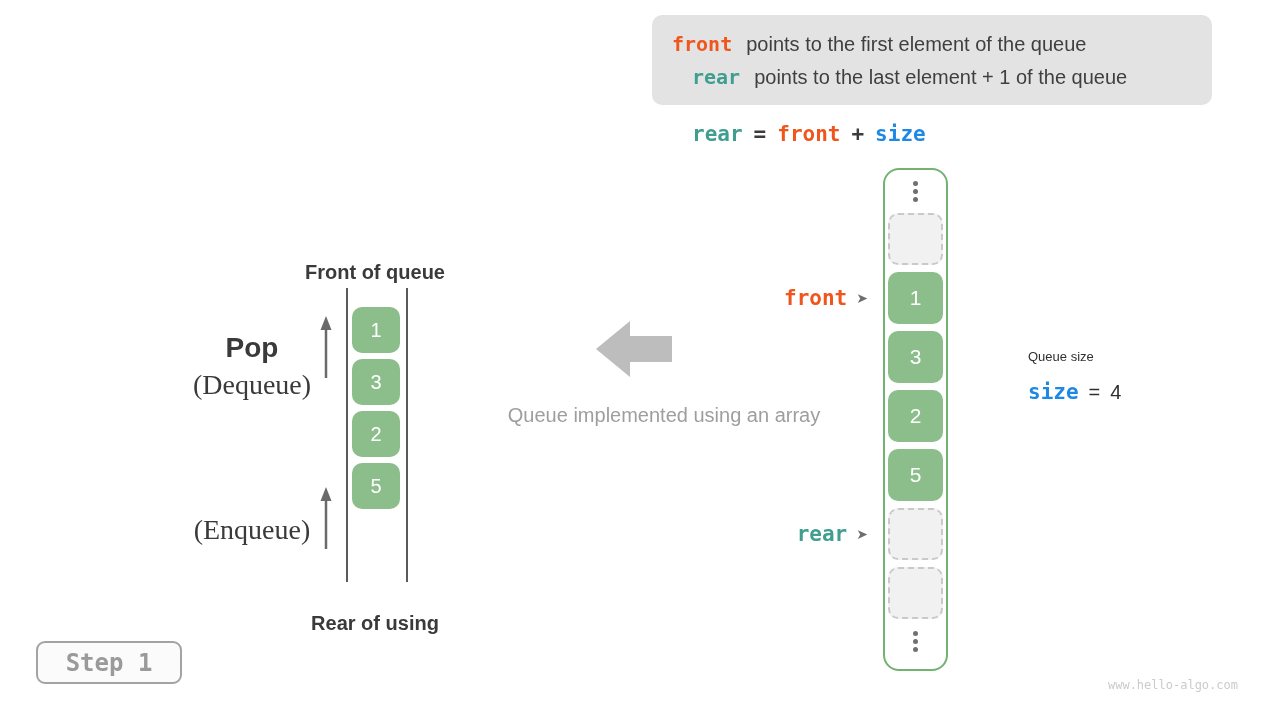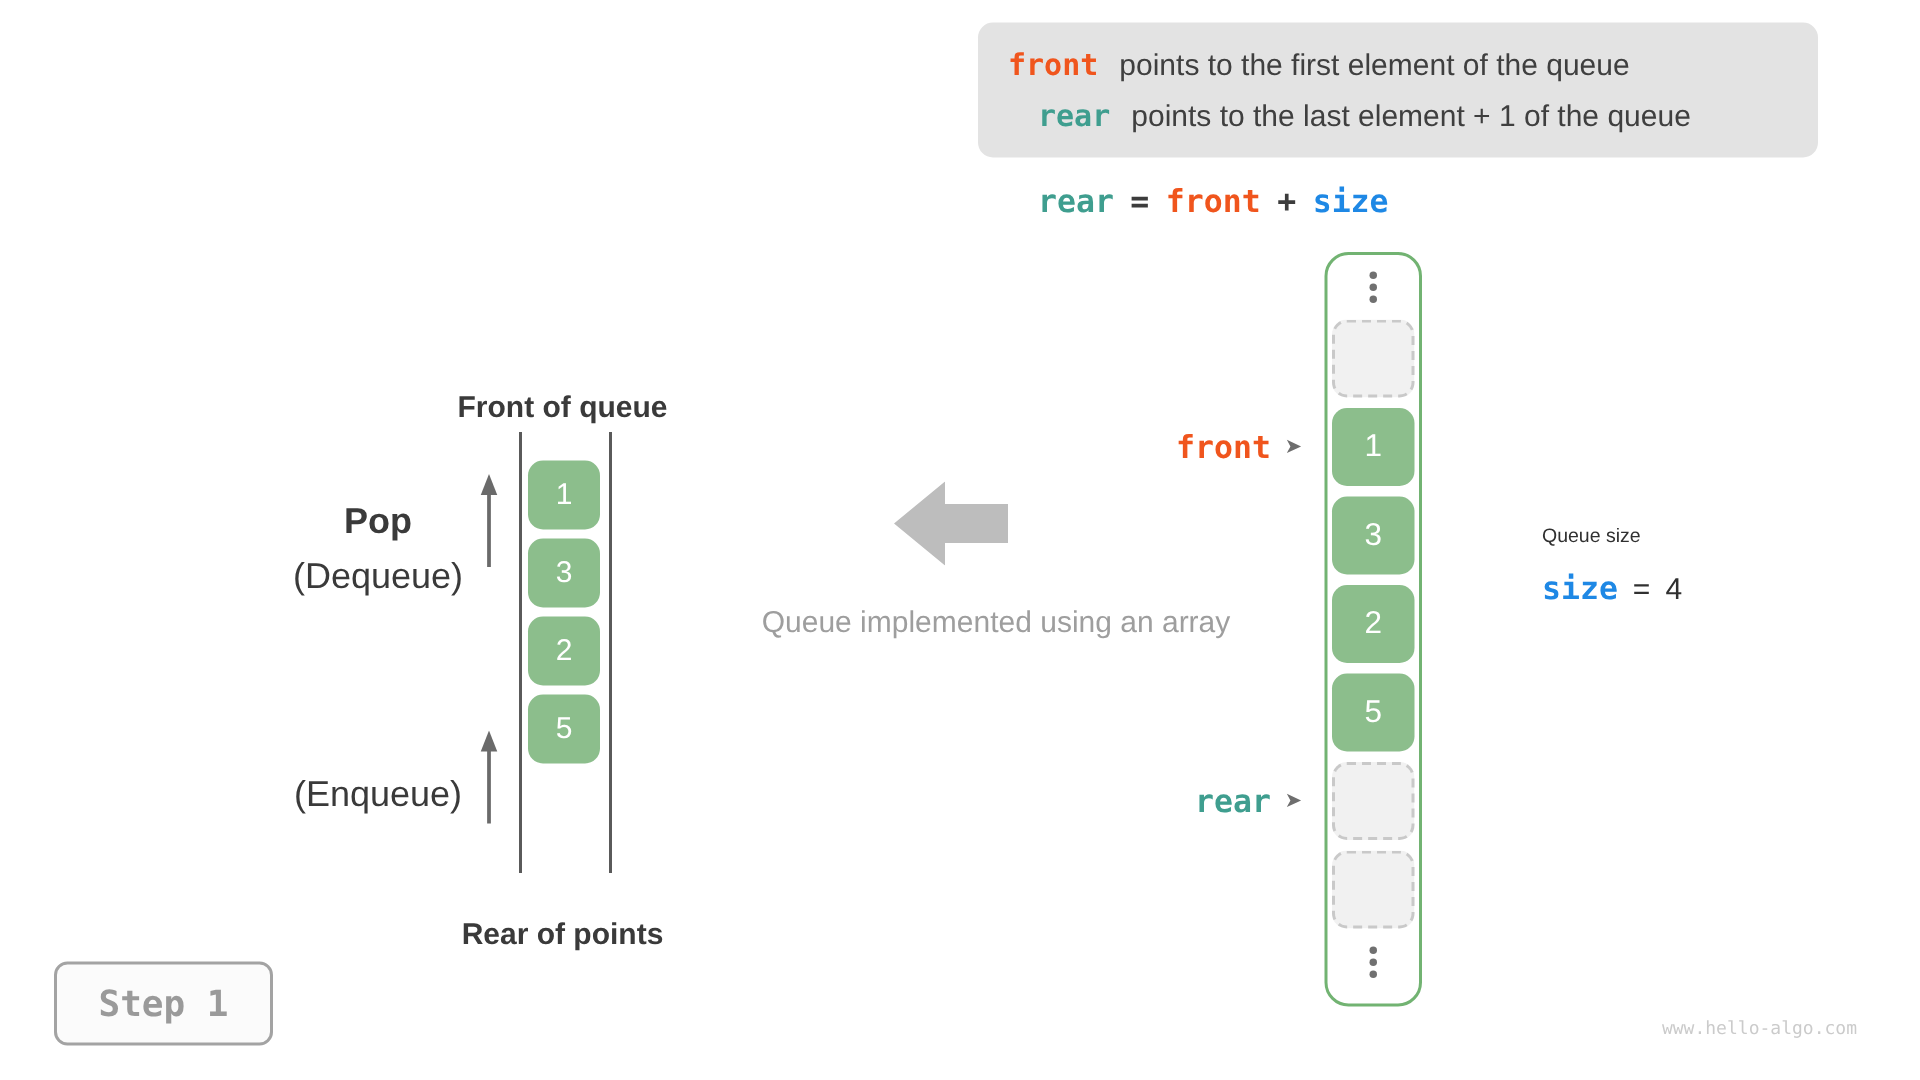--- a/index.html
+++ b/index.html
@@ -33,23 +33,23 @@
   .front-of-queue{left:275px;top:230px;margin-top:31px;}
   .rear-of-queue{left:275px;top:612px;}
   .channel-line{position:absolute;width:2px;height:294px;top:288px;background:#5a5a5a;}
   .line-left{left:346px;}
   .line-right{left:406px;}
   .lq-cells{position:absolute;left:352px;top:307px;display:flex;flex-direction:column;gap:6px;}
   .lq-cell{
     width:48px;height:46px;border-radius:10px;background:#8cbe8c;color:#ffffff;
     display:flex;align-items:center;justify-content:center;font-size:20px;
   }
-  .op-text{position:absolute;left:172px;width:160px;text-align:center;font-size:24px;color:#3a3a3a;}
+  .op-text{position:absolute;left:172px;width:160px;text-align:center;font-size:28px;color:#3a3a3a;}
   .op-text .main{font-weight:bold;line-height:26px;}
-  .op-text .sub{line-height:26px;margin-top:11px;}
+  .op-text .sub{line-height:26px;margin-top:11px;font-family:Liberation Serif, serif;}
   .pop-text{top:335px;}
   .push-text{top:506px;}
   .v-arrow{position:absolute;}
   .pop-arrow{left:317px;top:316px;}
   .push-arrow{left:317px;top:487px;}
 
   
   .big-arrow{position:absolute;left:596px;top:321px;}
   .caption{position:absolute;left:464px;top:404px;width:400px;text-align:center;font-size:20px;color:#9e9e9e;}
 
@@ -79,21 +79,21 @@
   .pointer .head{color:#6e6e6e;font-size:14px;font-family:"DejaVu Sans",sans-serif;font-weight:normal;}
 
   
   .queue-size{position:absolute;left:1028px;top:344px;}
   .queue-size .title{font-size:13px;color:#303030;line-height:26px;}
   .queue-size .expr{margin-top:10px;display:flex;align-items:baseline;gap:10px;font-size:20px;color:#303030;}
   .queue-size .expr .kw{font-size:21px;}
 
   
   .step-badge{
-    position:absolute;left:36px;top:641px;width:146px;height:56px;box-sizing:border-box;
+    position:absolute;left:36px;top:641px;width:146px;height:43px;box-sizing:border-box;
     border:2px solid #a3a3a3;border-radius:9px;background:#fbfbfb;
     display:flex;align-items:center;justify-content:center;
     font-family:"DejaVu Sans Mono",monospace;font-weight:bold;font-size:24px;color:#9a9a9a;
   }
 
   
   .watermark{
     position:absolute;right:42px;top:678px;font-family:"DejaVu Sans Mono",monospace;
     font-size:12px;color:#cbcbcb;
   }
@@ -116,21 +116,21 @@
 
   <div class="formula">
     <span class="teal">rear</span>
     <span class="op">=</span>
     <span class="orange">front</span>
     <span class="op">+</span>
     <span class="blue">size</span>
   </div>
 
   <div class="h-label front-of-queue">Front of queue</div>
-  <div class="h-label rear-of-queue">Rear of points</div>
+  <div class="h-label rear-of-queue">Rear of using</div>
 
   <div class="channel-line line-left"></div>
   <div class="channel-line line-right"></div>
 
   <div class="lq-cells">
     <div class="lq-cell">1</div>
     <div class="lq-cell">3</div>
     <div class="lq-cell">2</div>
     <div class="lq-cell">5</div>
   </div>

